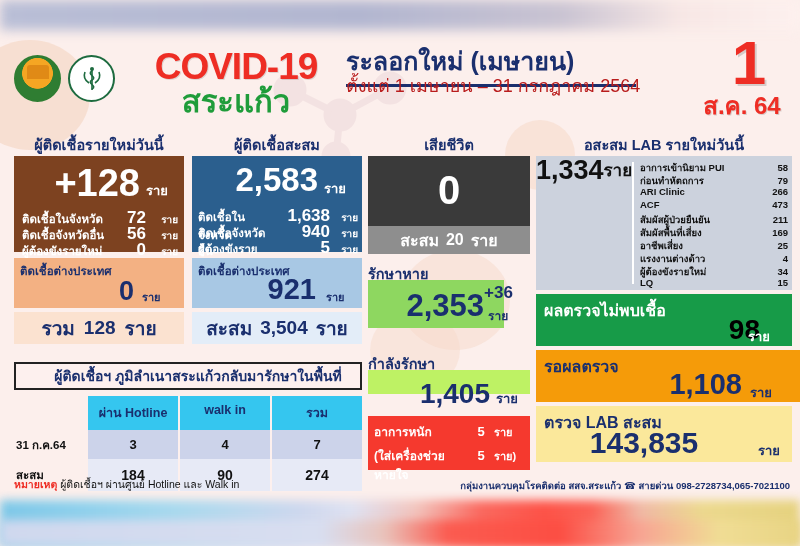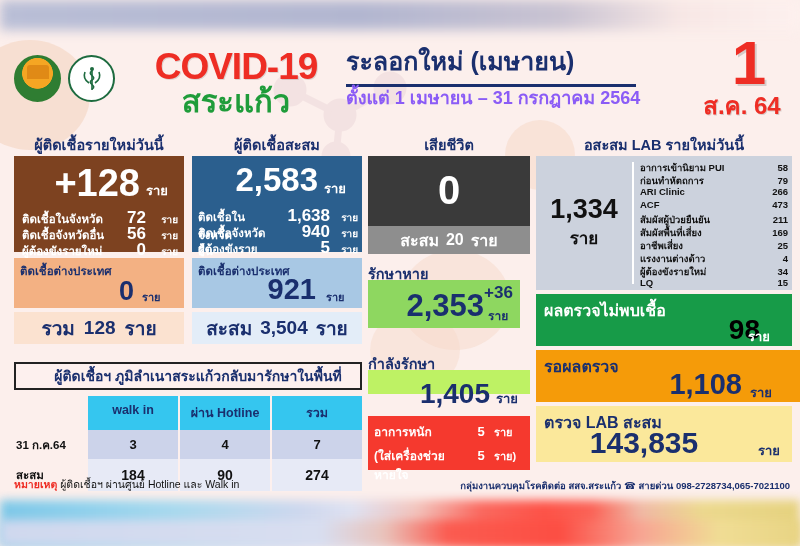--- a/index.html
+++ b/index.html
@@ -74,22 +74,22 @@
     text-align: center;
     font-size: 31px; font-weight: bold; color: #1f9c3a; line-height: 1;
   }
   .wave-title {
     position: absolute; left: 346px; top: 12px; width: 290px;
     font-size: 25px; font-weight: bold; color: #1a2f6e; line-height: 1.1;
     padding-bottom: 8px;
     border-bottom: 3px solid #1a2f6e;
   }
   .wave-range {
-    position: absolute; left: 346px; top: 52px; width: 320px;
-    font-size: 18px; font-weight: bold; color: #8b5cf6; line-height: 1.2;
+    position: absolute; left: 346px; top: 40px; width: 320px;
+    font-size: 18px; font-weight: normal; color: #b91c1c; line-height: 1.2;
   }
   .big-day {
     position: absolute; left: 706px; top: -4px; width: 86px;
     text-align: center; font-size: 62px; font-weight: bold; color: #ee2d24;
     line-height: 1; text-shadow: 2px 2px 0 rgba(0,0,0,.15);
   }
   .big-month {
     position: absolute; left: 690px; top: 58px; width: 104px;
     text-align: center; font-size: 24px; font-weight: bold; color: #ee2d24;
     line-height: 1; text-shadow: 1px 1px 0 rgba(0,0,0,.15);
@@ -149,21 +149,21 @@
   
   .c3-head { position:absolute; left:368px; top:138px; width:162px; }
   .c3-dead { left:368px; top:156px; width:162px; height:70px; background:#3a3a3a; }
   .c3-dead .d { position:absolute; left:0; top:12px; width:162px; text-align:center;
                 color:#fff; font-size:40px; font-weight:bold; }
   .c3-deadsum { left:368px; top:226px; width:162px; height:28px; background:#8e8e8e;
                 display:flex; align-items:center; justify-content:center; gap:7px;
                 color:#fff; font-size:16px; font-weight:bold; }
 
   .c3-rec-lbl { position:absolute; left:368px; top:262px; font-size:14.5px; font-weight:bold; color:#1a2f6e; }
-  .c3-rec { left:368px; top:280px; width:152px; height:48px; background:#8ed760; }
+  .c3-rec { left:368px; top:280px; width:136px; height:48px; background:#8ed760; }
   .c3-rec .v { position:absolute; left:4px; top:8px; width:112px; text-align:right;
                font-size:31px; font-weight:bold; color:#1a2f6e; }
   .c3-rec .plus { position:absolute; left:116px; top:3px; font-size:17px; font-weight:bold; color:#1a2f6e; }
   .c3-rec .un { position:absolute; left:120px; top:26px; font-size:12px; font-weight:bold; color:#1a2f6e; }
 
   .c3-tre-lbl { position:absolute; left:368px; top:352px; font-size:14.5px; font-weight:bold; color:#1a2f6e; }
   .c3-tre { left:368px; top:370px; width:162px; height:24px; background:#bef264; }
   .c3-tre .v { position:absolute; left:0; top:8px; width:122px; text-align:right;
                font-size:28px; font-weight:bold; color:#1a2f6e; }
   .c3-tre .un { position:absolute; left:128px; top:18px; font-size:13px; font-weight:bold; color:#1a2f6e; }
@@ -172,21 +172,21 @@
   .c3-sev .r { display:flex; align-items:baseline; padding:0 6px; height:24px; }
   .c3-sev .r:first-child { padding-top:6px; }
   .c3-sev .r .l { flex:1; font-size:12px; font-weight:bold; }
   .c3-sev .r .n { flex:0 0 26px; text-align:center; font-size:13px; font-weight:bold; }
   .c3-sev .r .u { flex:0 0 30px; text-align:left; font-size:11px; font-weight:bold; }
 
   
   .c4-head { position:absolute; left:536px; top:138px; width:256px; }
   .c4-main { left:536px; top:156px; width:256px; height:134px; background:#ccd2dd; }
   .c4-left { position:absolute; left:0; top:0; width:96px; height:134px;
-             display:flex; flex-direction:column; align-items:center; justify-content:center;border-radius:22px; }
+             display:flex; flex-direction:row; justify-content:center;border-radius:22px; }
   .c4-left .v { font-size:27px; font-weight:bold; color:#111; line-height:1.1; }
   .c4-left .u { font-size:17px; font-weight:bold; color:#111; }
   .c4-divider { position:absolute; left:96px; top:6px; width:2px; height:122px; background:#ffffff; }
   .c4-list { position:absolute; left:104px; top:4px; width:148px; }
   .c4-item { display:flex; align-items:baseline; height:13px; }
   .c4-item .l { flex:1; font-size:9.5px; font-weight:bold; color:#111; }
   .c4-item .n { flex:0 0 34px; text-align:right; font-size:9.5px; font-weight:bold; color:#111; }
 
   .c4-neg { left:536px; top:294px; width:256px; height:52px; background:#179b48; }
   .c4-neg .l { position:absolute; left:8px; top:4px; font-size:16px; font-weight:bold; color:#fff; }
@@ -445,22 +445,22 @@
   <div class="panel c4-cum">
     <div class="l">ตรวจ LAB สะสม</div>
     <div class="v">143,835</div>
     <div class="u">ราย</div>
   </div>
 
   <div class="bt-title">ผู้ติดเชื้อฯ ภูมิลำเนาสระแก้วกลับมารักษาในพื้นที่</div>
   <div class="bt-table">
     <div class="bt-row bt-head">
       <div class="bt-rowlbl"></div>
+      <div class="bt-cell">ผ่าน Hotline</div>
       <div class="bt-cell">walk in</div>
-      <div class="bt-cell">ผ่าน Hotline</div>
       <div class="bt-cell">รวม</div>
     </div>
     <div class="bt-row bt-r1">
       <div class="bt-rowlbl">31 ก.ค.64</div>
       <div class="bt-cell">3</div>
       <div class="bt-cell">4</div>
       <div class="bt-cell">7</div>
     </div>
     <div class="bt-row bt-r2">
       <div class="bt-rowlbl">สะสม</div>

